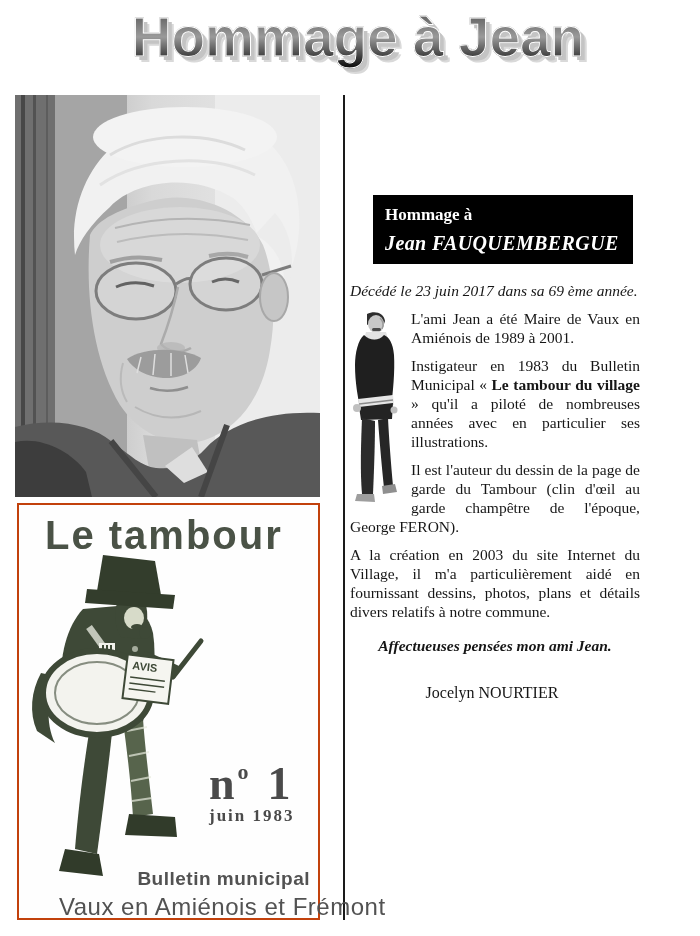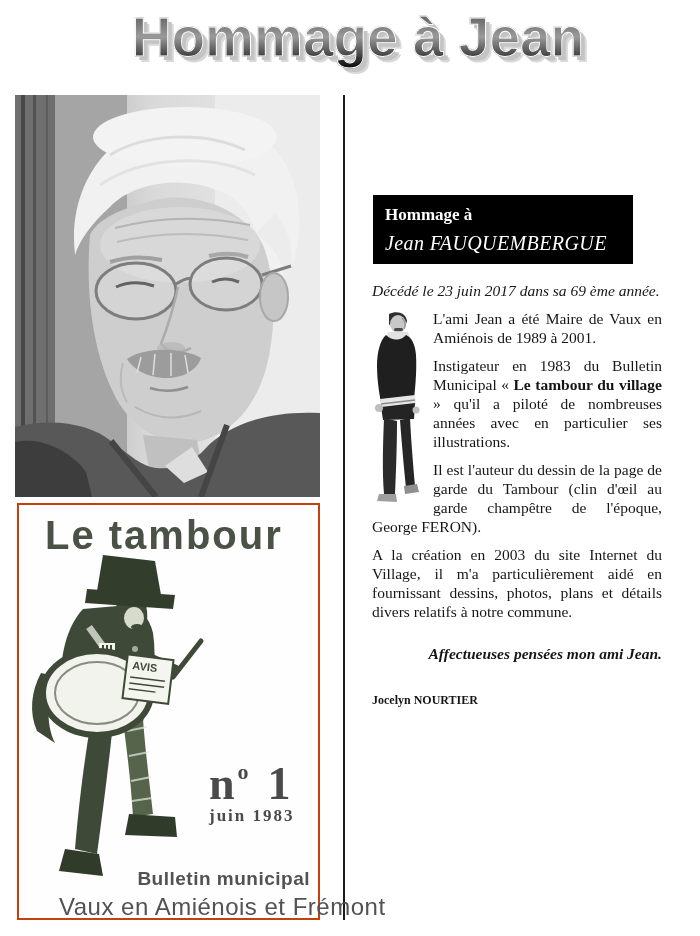--- a/index.html
+++ b/index.html
@@ -47,31 +47,31 @@
     color:#525252;letter-spacing:0.5px;white-space:nowrap;}
   .cover-f2{position:absolute;left:0;right:0;top:388px;text-align:center;font-size:24px;
     font-weight:normal;color:#525252;letter-spacing:0.5px;white-space:nowrap;padding-left:40px;}
 
   
   .obit-header{
     position:absolute;left:373px;top:195px;width:260px;height:69px;
     background:#000000;color:#ffffff;padding:10px 12px 0;box-sizing:border-box;
   }
   .obit-h1{font-size:17px;font-weight:bold;}
-  .obit-h2{font-size:20px;font-weight:normal;font-style:italic;margin-top:7px;letter-spacing:0.4px;}
+  .obit-h2{font-size:20px;font-weight:bold;font-style:italic;margin-top:7px;letter-spacing:0.4px;}
 
   .rcol{
-    position:absolute;left:372px;top:281px;width:290px;
+    position:absolute;left:350px;top:281px;width:290px;
     font-size:15.5px;line-height:19px;text-align:justify;color:#161616;
   }
   .obit-date{font-style:italic;margin:0 0 9px;text-align:left;}
   .man-photo{float:left;width:48px;height:197px;margin:2px 13px 2px 0;}
   .rcol p{margin:0 0 9px;}
-  .closing{font-weight:bold;font-style:italic;margin-top:23px;text-align:right;}
-  .signature{font-weight:bold;margin-top:28px;text-align:left;padding-right:6px;font-size:12px;}
+  .closing{font-weight:bold;font-style:italic;margin-top:15px;text-align:center;}
+  .signature{font-weight:normal;margin-top:28px;text-align:center;padding-right:6px;font-size:16px;}
 </style>
 </head>
 <body>
 
 <div class="page">
 
   <div class="title">
     <span class="t-layer t-shadow">Hommage à Jean</span>
     <span class="t-layer t-main">Hommage à Jean</span>
   </div>

